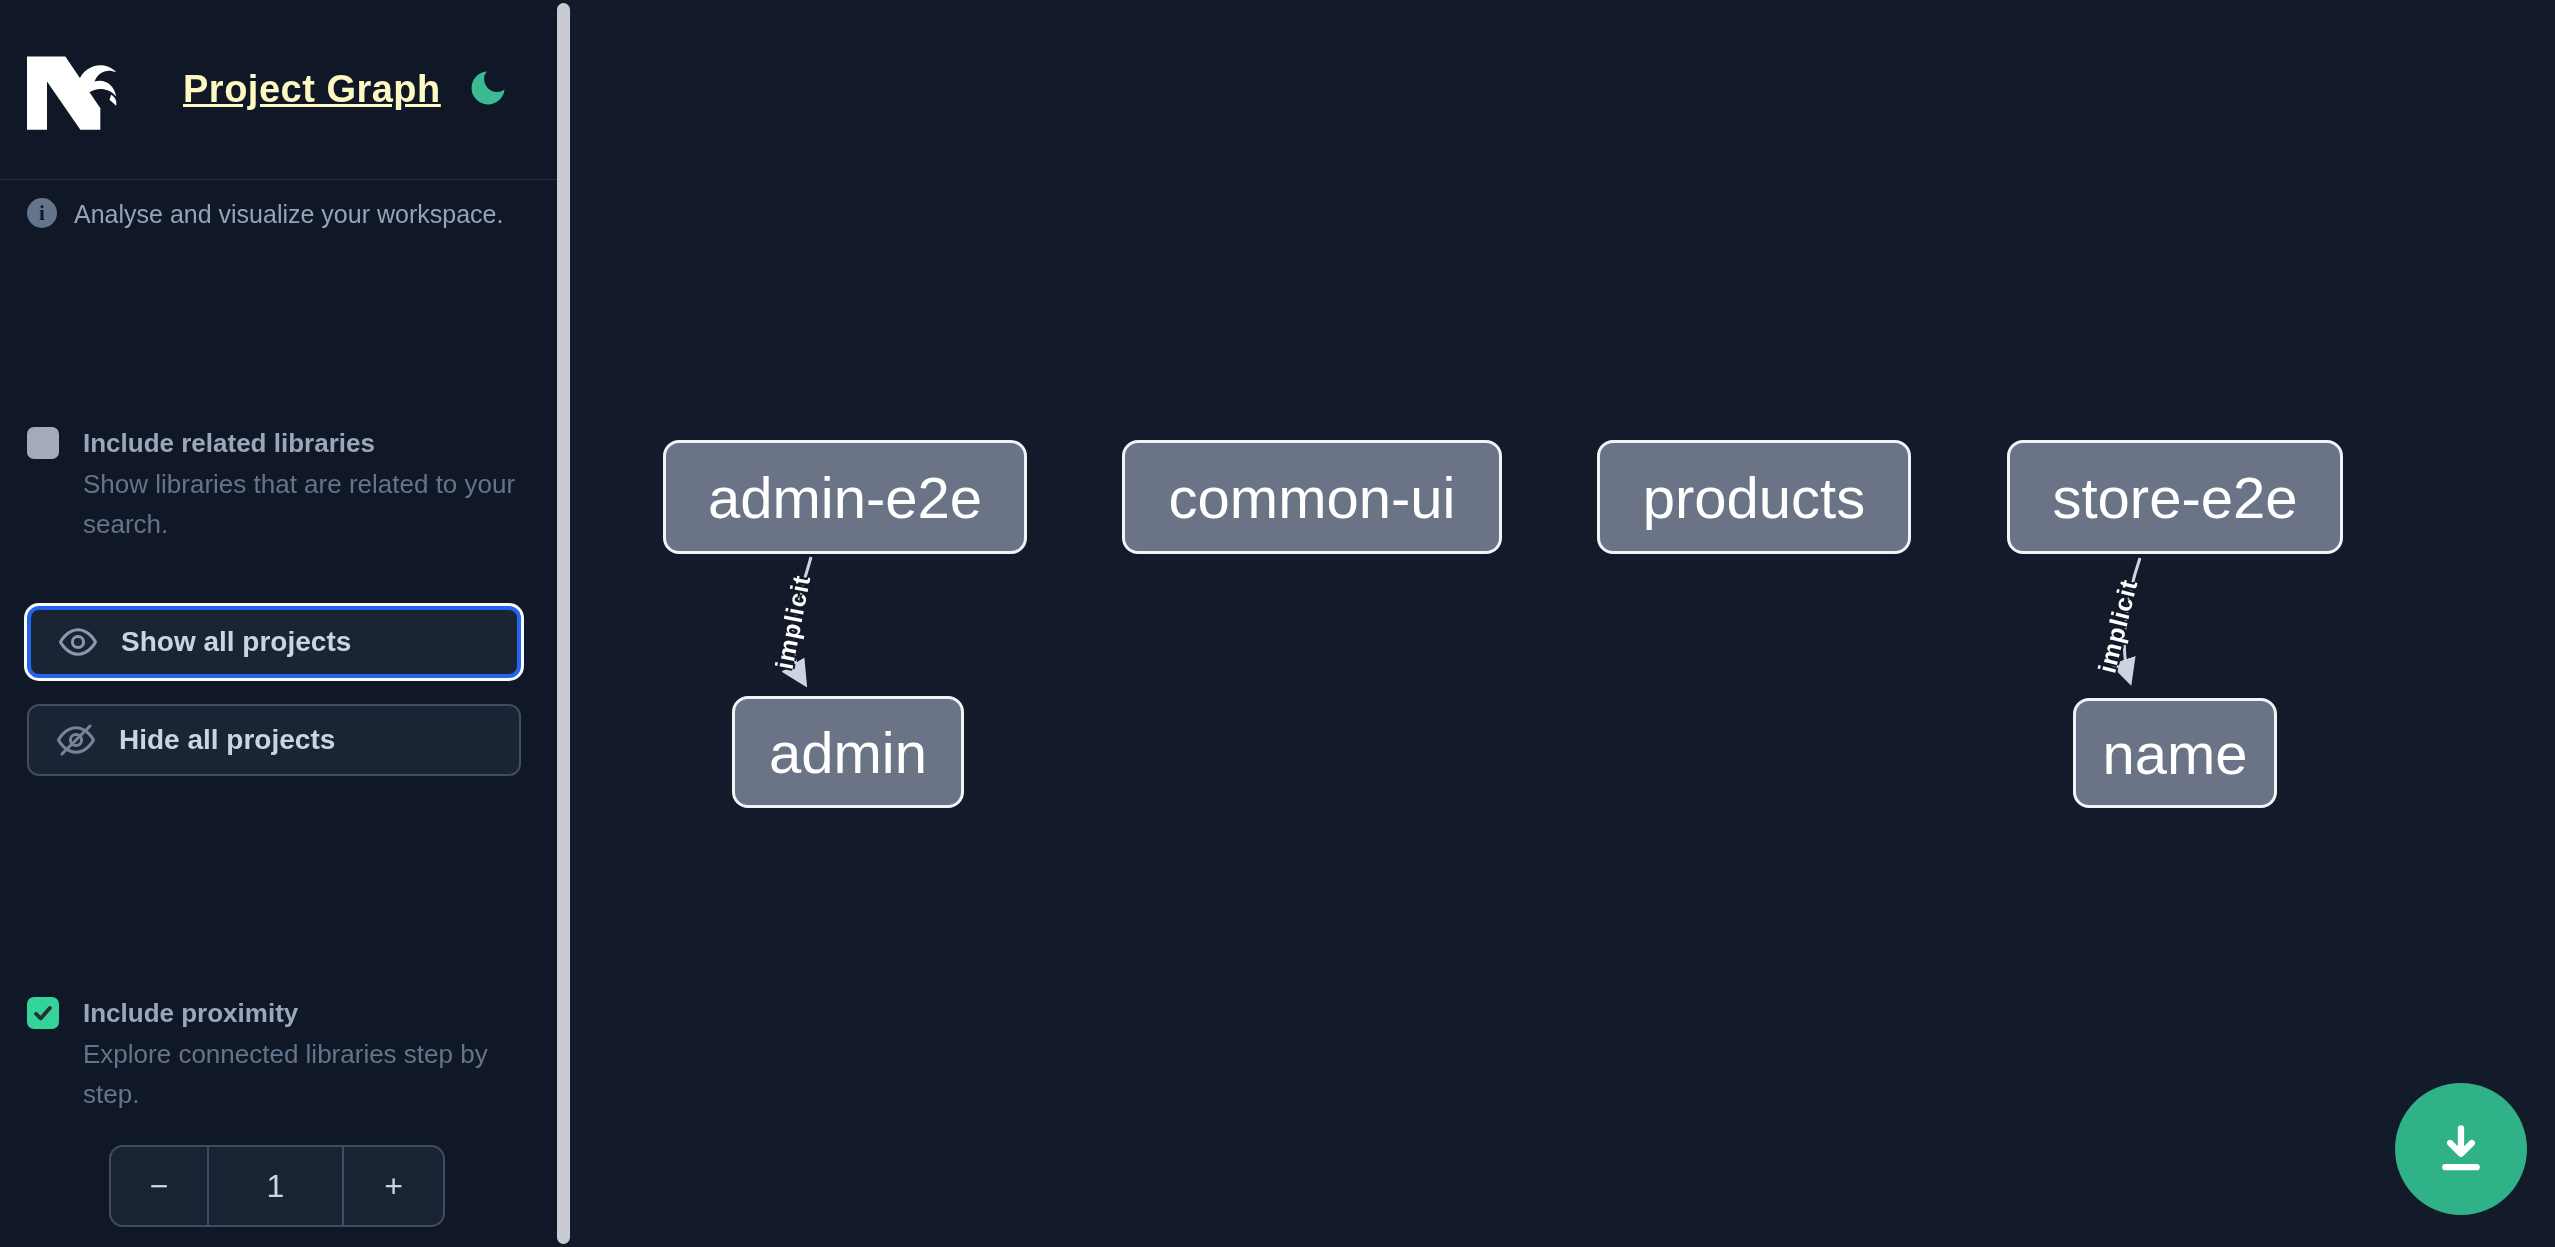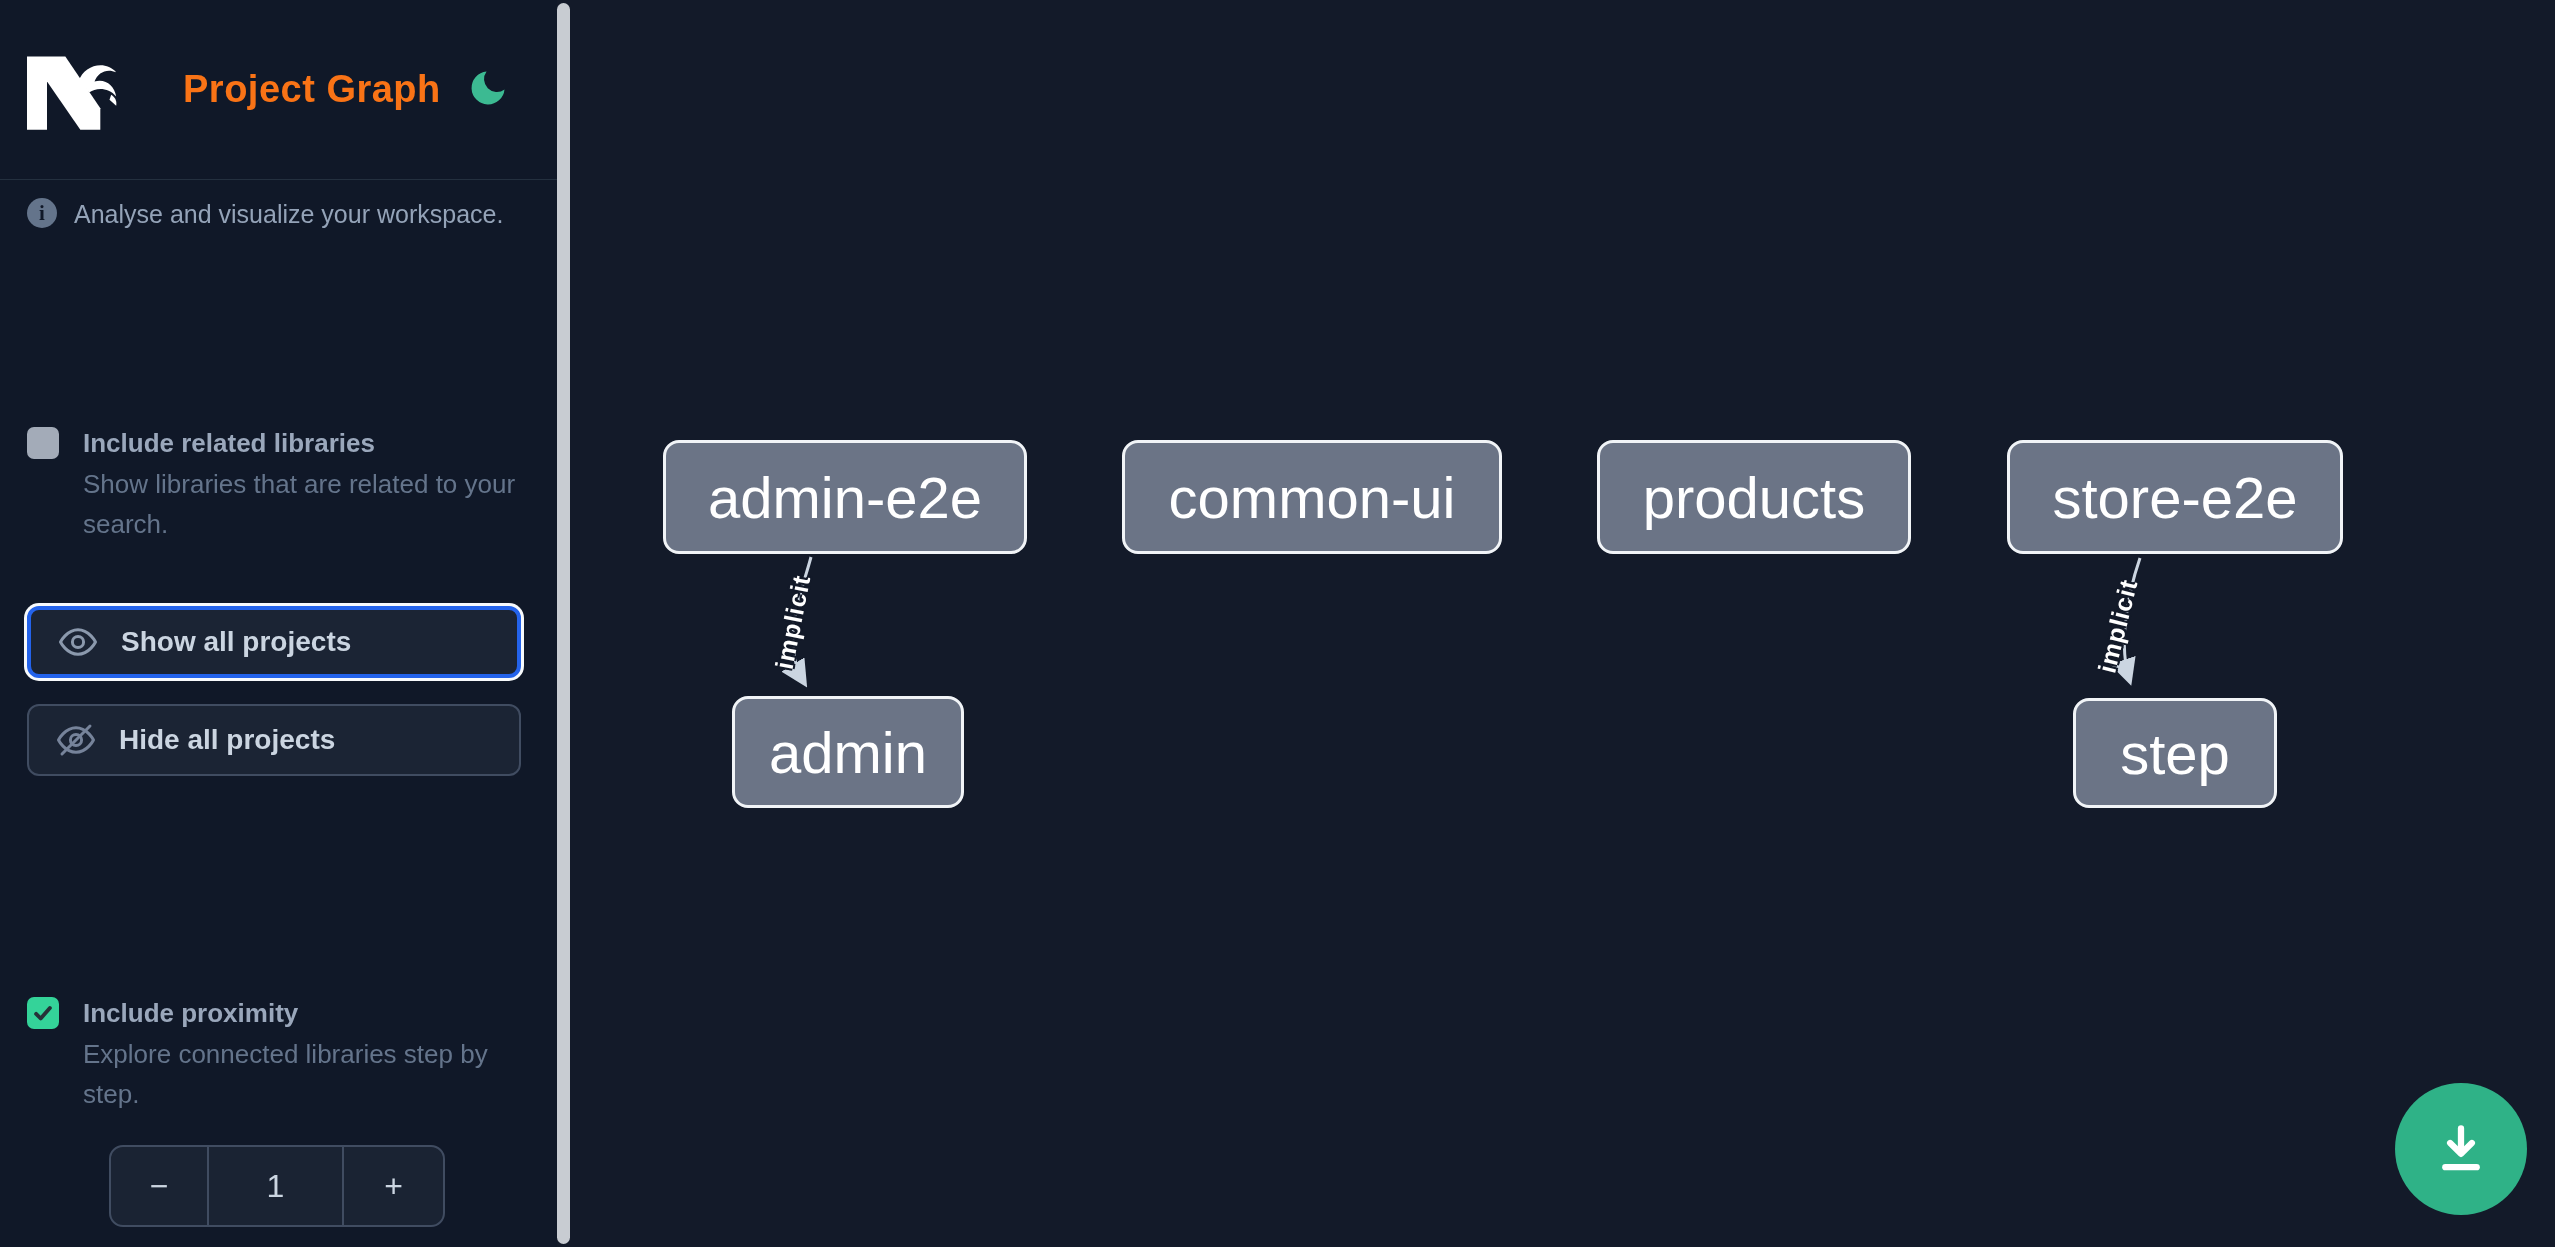--- a/index.html
+++ b/index.html
@@ -17,21 +17,21 @@
     background:#101828;
   }
   .sidebar-header {
     position:absolute; left:0; top:0; width:557px; height:180px;
     border-bottom:1px solid #24303f;
     display:flex; align-items:center;
   }
   .nx-logo { position:absolute; left:27px; top:56px; width:100px; height:76px; }
   .app-title {
     position:absolute; left:183px; top:68px;
-    font-size:38px; font-weight:700; color:#f97316; letter-spacing:0.5px;
+    font-size:38px; font-weight:700; color:#fef9c3; letter-spacing:0.5px;text-decoration:underline;
   }
   .theme-toggle {
     position:absolute; left:464px; top:65px; width:48px; height:48px;
     background:none; border:none; cursor:pointer;
   }
   .theme-toggle svg { width:44px; height:44px; }
 
   .info-row {
     position:absolute; left:27px; top:196px; width:505px;
     display:flex; align-items:flex-start; gap:17px;
@@ -213,21 +213,21 @@
     </defs>
     <path d="M 240 557 C 230 595 208 642 234 684" fill="none" stroke="#cbd5e1" stroke-width="3" marker-end="url(#arrow)"></path>
     <path d="M 1569 558 C 1556 596 1547 646 1559 682" fill="none" stroke="#cbd5e1" stroke-width="3" marker-end="url(#arrow)"></path>
   </svg>
 
   <div class="graph-node" style="left:92px;  top:440px; width:364px; height:114px;">admin-e2e</div>
   <div class="graph-node" style="left:551px; top:440px; width:380px; height:114px;">common-ui</div>
   <div class="graph-node" style="left:1026px;top:440px; width:314px; height:114px;text-align:center;">products</div>
   <div class="graph-node" style="left:1436px;top:440px; width:336px; height:114px;">store-e2e</div>
   <div class="graph-node" style="left:161px; top:696px; width:232px; height:112px;">admin</div>
-  <div class="graph-node" style="left:1502px;top:698px; width:204px; height:110px;">step</div>
+  <div class="graph-node" style="left:1502px;top:698px; width:204px; height:110px;">name</div>
 
   <div class="edge-label" style="left:222px; top:622px;">implicit</div>
   <div class="edge-label edge-label-2" style="left:1547px; top:626px;">implicit</div>
 
   <button class="fab">
     <svg viewBox="0 0 24 24" fill="none" stroke="#ffffff" stroke-width="2.6" stroke-linecap="round" stroke-linejoin="round">
       <path d="M12 3.5 V13"></path>
       <path d="M7.5 9.5 L12 14 L16.5 9.5"></path>
       <path d="M5.5 19.5 H18.5"></path>
     </svg>

